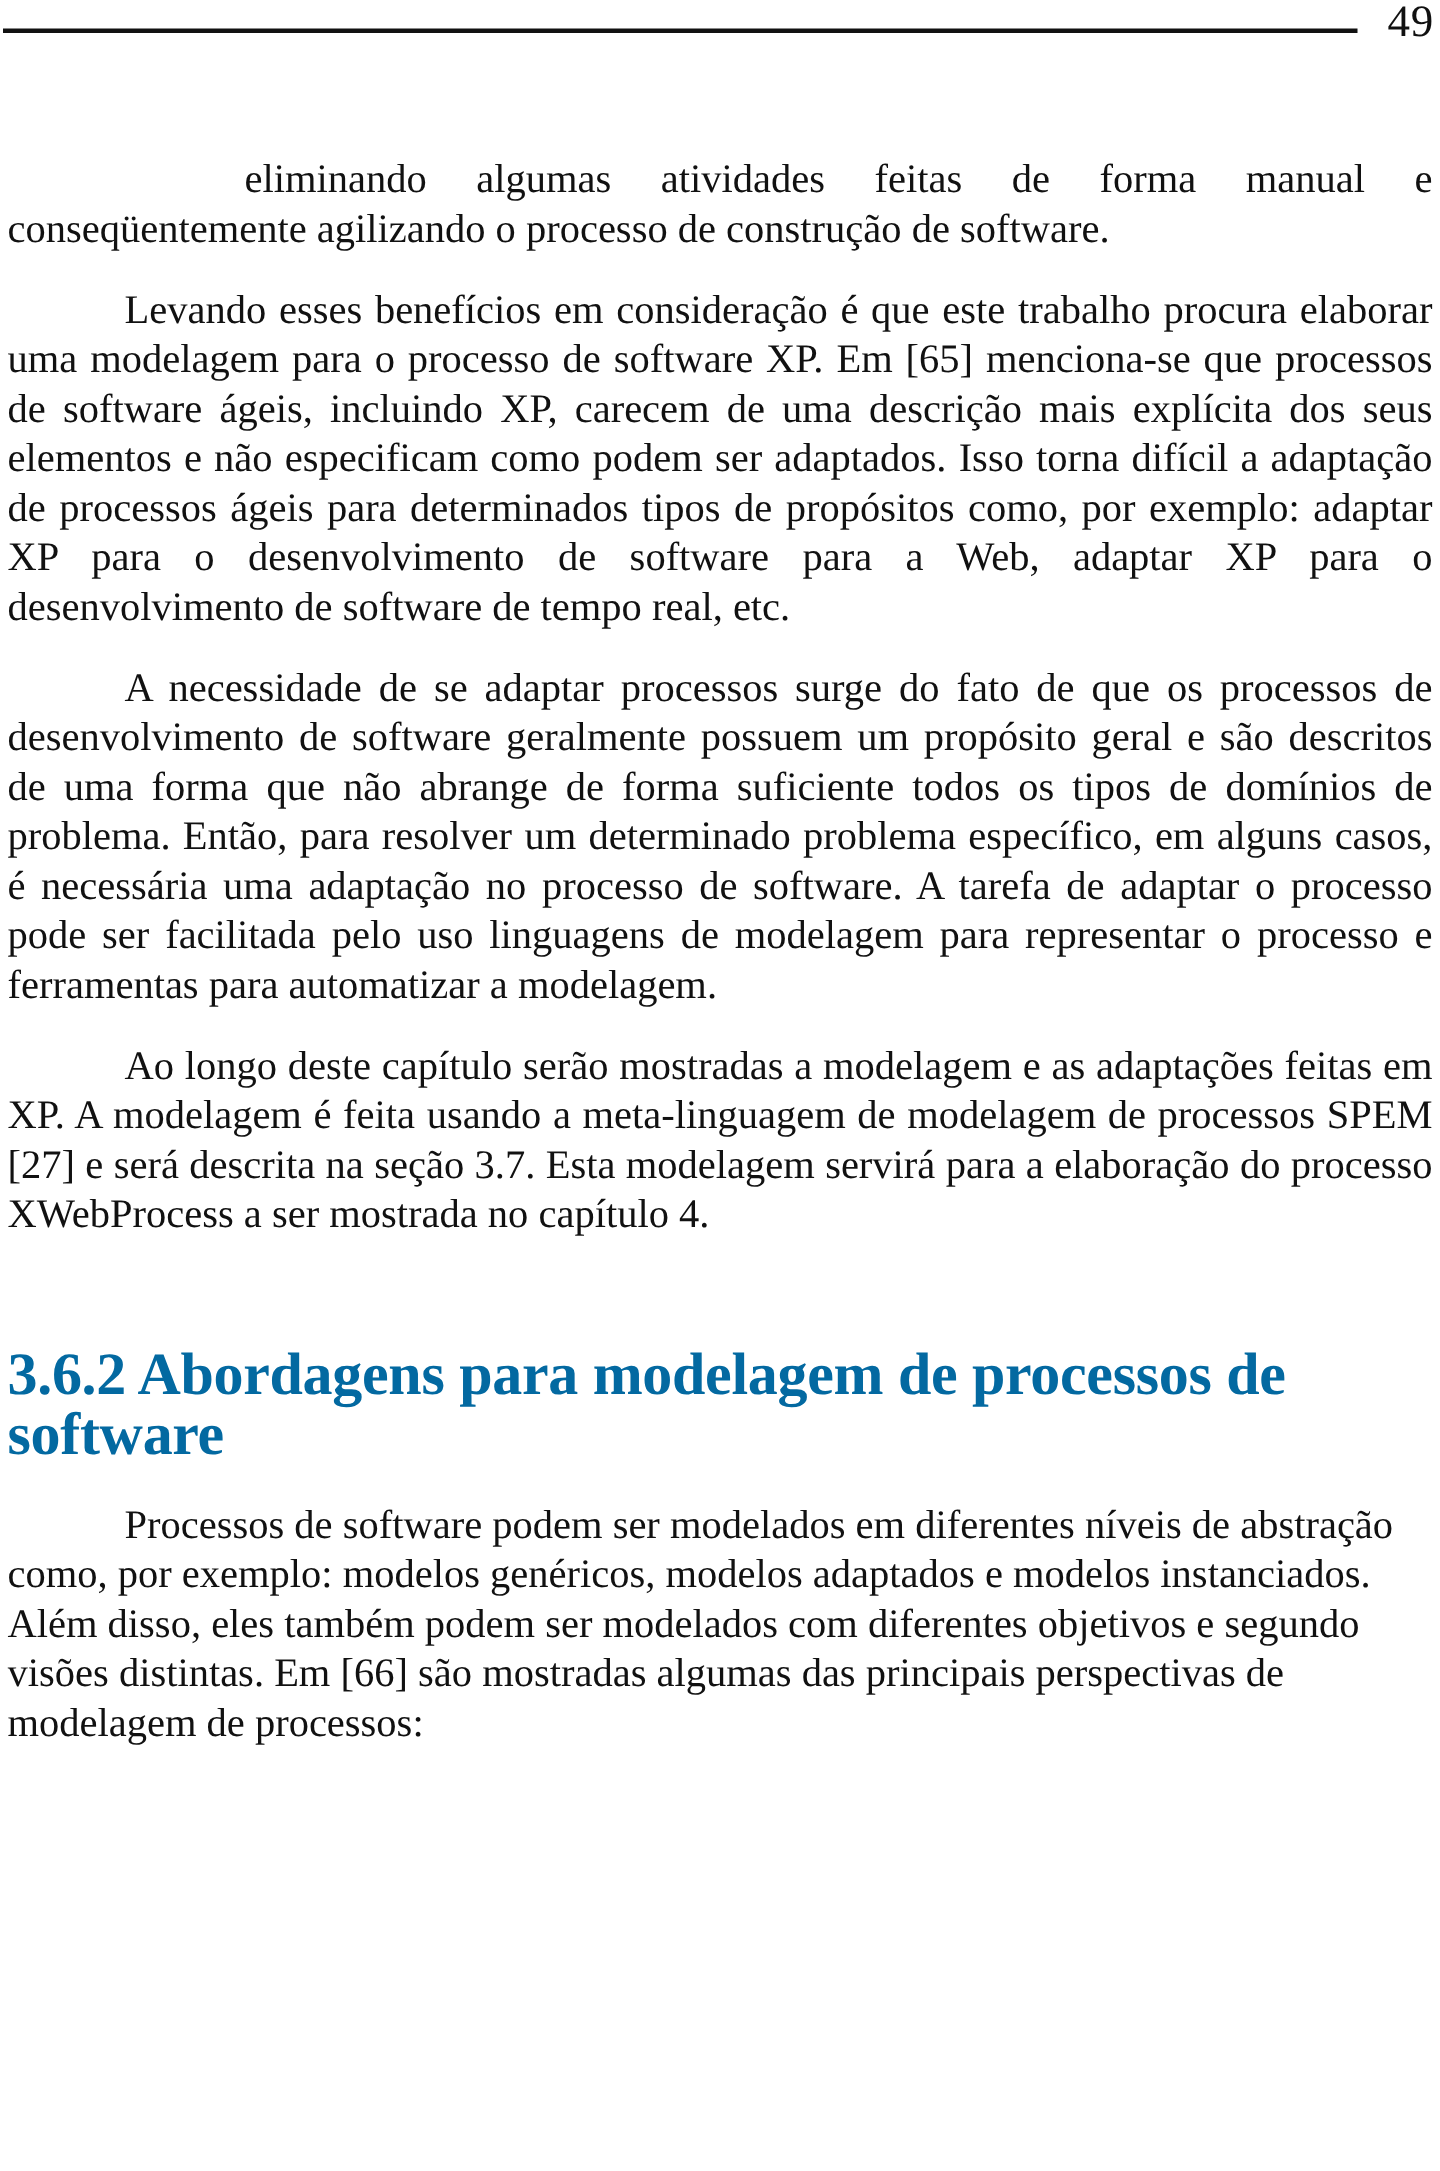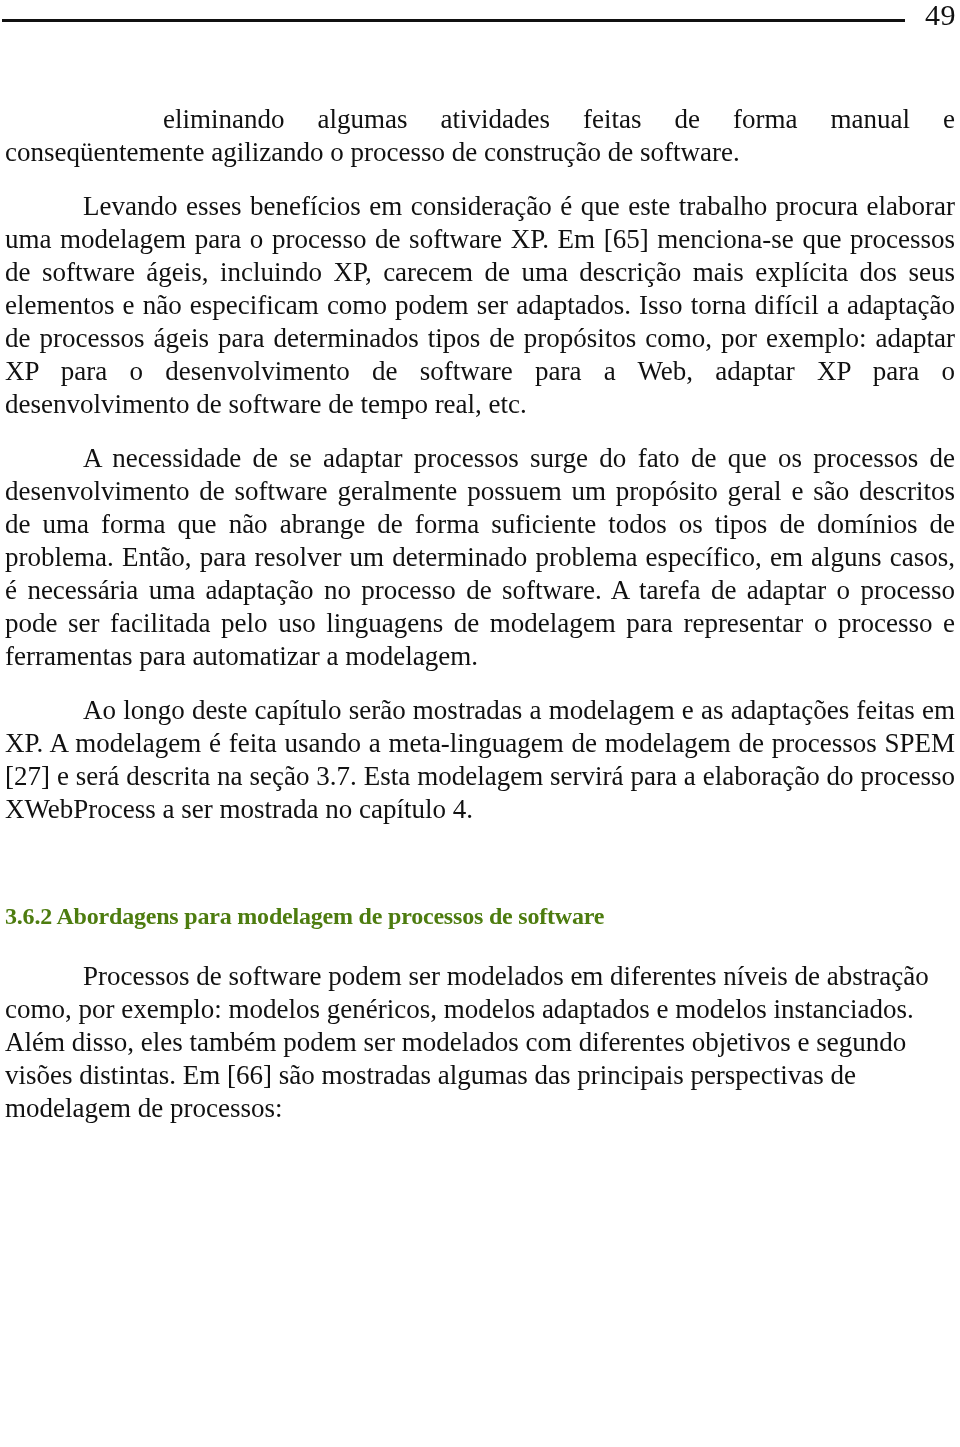--- a/index.html
+++ b/index.html
@@ -83,25 +83,25 @@
     text-indent: 78px;
   }
 
   .gap-sm { height: 21px; }
   .gap-heading-before { height: 70px; }
   .gap-heading-after { height: 24px; }
 
   h2.section-heading {
     margin: 0;
     padding: 0;
-    font-size: 24px;
+    font-size: 40px;
     line-height: 40px;
     font-weight: bold;
     text-align: left;
-    color: #4d7c0f;
+    color: #0369a1;
     letter-spacing: -0.2px;
   }
 
   
   .tail {
     overflow: hidden;
   }
 </style>
 </head>
 <body>

